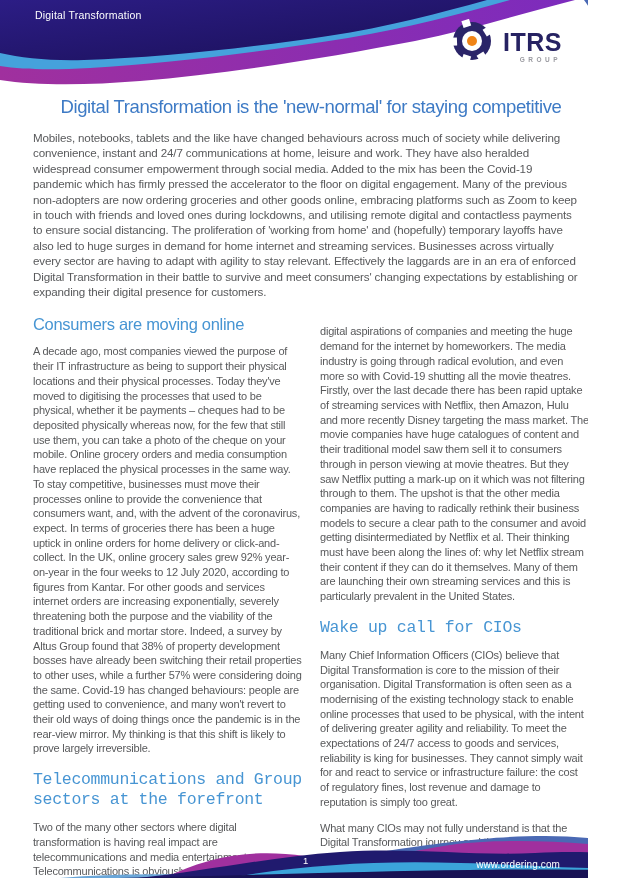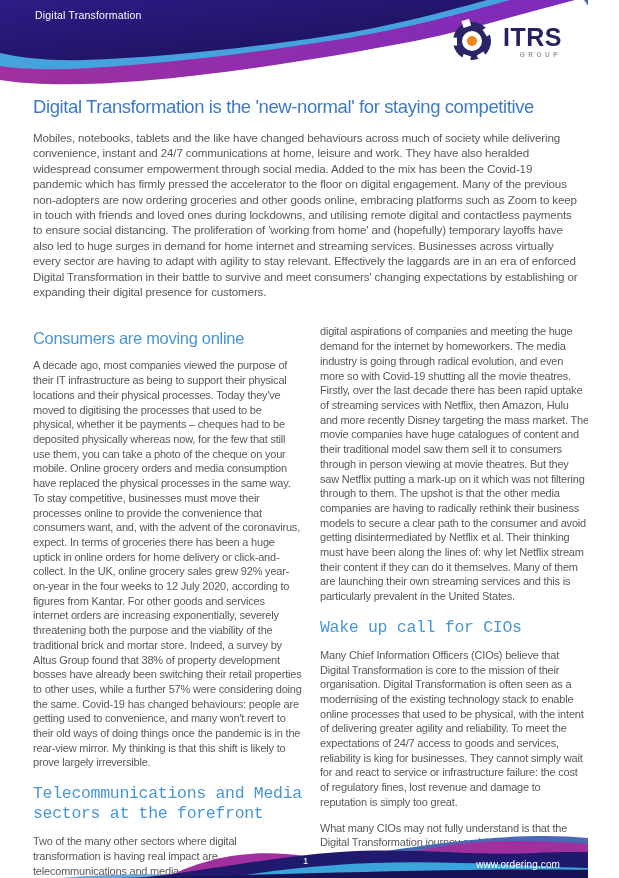--- a/index.html
+++ b/index.html
@@ -5,38 +5,38 @@
   html,body{margin:0;padding:0;background:#ffffff;}
   #page{
     position:relative;width:588px;height:878px;overflow:hidden;background:#ffffff;
     font-family:"Liberation Sans", sans-serif;
   }
   
   #header-wave{position:absolute;top:0;left:0;width:619px;height:95px;}
   #doc-label{
     position:absolute;top:9px;left:35px;color:#ffffff;font-size:10.5px;letter-spacing:.2px;
   }
-  #logo{position:absolute;top:19px;right:26px;display:flex;align-items:center;gap:9px;}
+  #logo{position:absolute;top:19px;right:26px;display:flex;align-items:flex-end;gap:9px;}
   #logo .gear{width:44px;height:44px;display:block;}
   #logo .wordmark{display:flex;flex-direction:column;align-items:flex-end;}
   #logo .brand{font-size:25px;font-weight:800;color:#262262;letter-spacing:.5px;line-height:24px;}
   #logo .sub{font-size:6.5px;font-weight:700;color:#9a9aa0;letter-spacing:3.5px;margin-top:2px;padding-right:1px;}
   
   #content{position:absolute;top:96px;left:33px;width:556px;}
   h1{
     margin:0 0 12px 0;font-size:18.5px;font-weight:500;color:#3d7ac5;
-    letter-spacing:-.4px;white-space:nowrap;
+    letter-spacing:-.4px;white-space:nowrap;text-align:center;
   }
   .intro{
     margin:0 8px 15px 0;font-size:11.6px;line-height:15.4px;color:#58595b;letter-spacing:-.15px;
   }
   #columns{display:flex;gap:18px;}
   .col{flex:1;min-width:0;}
   h2{
-    margin:14px 0 6px 0;font-size:16.5px;line-height:20px;font-weight:500;
+    margin:0 0 6px 0;font-size:16.5px;line-height:20px;font-weight:500;
     color:#4795d3;letter-spacing:-.3px;
   }
   h2.later{margin-top:14px;font-family:Liberation Mono, monospace;}
   .col p{
     margin:10px 0 11px 0;font-size:11px;line-height:14.7px;color:#58595b;letter-spacing:-.2px;
   }
   
   #footer-wave{position:absolute;bottom:0;left:0;width:619px;height:52px;}
   #page-number{
     position:absolute;left:303px;bottom:12px;color:#ffffff;font-size:9.5px;z-index:5;
@@ -89,21 +89,21 @@
   </div>
 
   <div id="content">
     <h1>Digital Transformation is the 'new-normal' for staying competitive</h1>
     <p class="intro">Mobiles, notebooks, tablets and the like have changed behaviours across much of society while delivering convenience, instant and 24/7 communications at home, leisure and work. They have also heralded widespread consumer empowerment through social media. Added to the mix has been the Covid-19 pandemic which has firmly pressed the accelerator to the floor on digital engagement. Many of the previous non-adopters are now ordering groceries and other goods online, embracing platforms such as Zoom to keep in touch with friends and loved ones during lockdowns, and utilising remote digital and contactless payments to ensure social distancing. The proliferation of 'working from home' and (hopefully) temporary layoffs have also led to huge surges in demand for home internet and streaming services. Businesses across virtually every sector are having to adapt with agility to stay relevant. Effectively the laggards are in an era of enforced Digital Transformation in their battle to survive and meet consumers' changing expectations by establishing or expanding their digital presence for customers.</p>
 
     <div id="columns">
       <div class="col">
         <h2>Consumers are moving online</h2>
         <p>A decade ago, most companies viewed the purpose of their IT infrastructure as being to support their physical locations and their physical processes. Today they've moved to digitising the processes that used to be physical, whether it be payments – cheques had to be deposited physically whereas now, for the few that still use them, you can take a photo of the cheque on your mobile. Online grocery orders and media consumption have replaced the physical processes in the same way. To stay competitive, businesses must move their processes online to provide the convenience that consumers want, and, with the advent of the coronavirus, expect. In terms of groceries there has been a huge uptick in online orders for home delivery or click-and-collect. In the UK, online grocery sales grew 92% year-on-year in the four weeks to 12 July 2020, according to figures from Kantar. For other goods and services internet orders are increasing exponentially, severely threatening both the purpose and the viability of the traditional brick and mortar store. Indeed, a survey by Altus Group found that 38% of property development bosses have already been switching their retail properties to other uses, while a further 57% were considering doing the same. Covid-19 has changed behaviours: people are getting used to convenience, and many won't revert to their old ways of doing things once the pandemic is in the rear-view mirror. My thinking is that this shift is likely to prove largely irreversible.</p>
-        <h2 class="later">Telecommunications and Media sectors at the forefront</h2>
+        <h2 class="later">Telecommunications and Group sectors at the forefront</h2>
         <p>Two of the many other sectors where digital transformation is having real impact are telecommunications and media entertainment. Telecommunications is obviously underpinning the</p>
       </div>
       <div class="col">
         <p>digital aspirations of companies and meeting the huge demand for the internet by homeworkers. The media industry is going through radical evolution, and even more so with Covid-19 shutting all the movie theatres. Firstly, over the last decade there has been rapid uptake of streaming services with Netflix, then Amazon, Hulu and more recently Disney targeting the mass market. The movie companies have huge catalogues of content and their traditional model saw them sell it to consumers through in person viewing at movie theatres. But they saw Netflix putting a mark-up on it which was not filtering through to them. The upshot is that the other media companies are having to radically rethink their business models to secure a clear path to the consumer and avoid getting disintermediated by Netflix et al. Their thinking must have been along the lines of: why let Netflix stream their content if they can do it themselves. Many of them are launching their own streaming services and this is particularly prevalent in the United States.</p>
         <h2 class="later">Wake up call for CIOs</h2>
         <p>Many Chief Information Officers (CIOs) believe that Digital Transformation is core to the mission of their organisation.  Digital Transformation is often seen as a modernising of the existing technology stack to enable online processes that used to be physical, with the intent of delivering greater agility and reliability. To meet the expectations of 24/7 access to goods and services, reliability is king for businesses. They cannot simply wait for and react to service or infrastructure failure: the cost of regulatory fines, lost revenue and damage to reputation is simply too great.</p>
         <p>What many CIOs may not fully understand is that the Digital Transformation journey and the move to dynamic environments will increase the rate of change and create more incidences and opportunities for failure.  This increased complexity can lead to multiple</p>
       </div>
     </div>
   </div>

